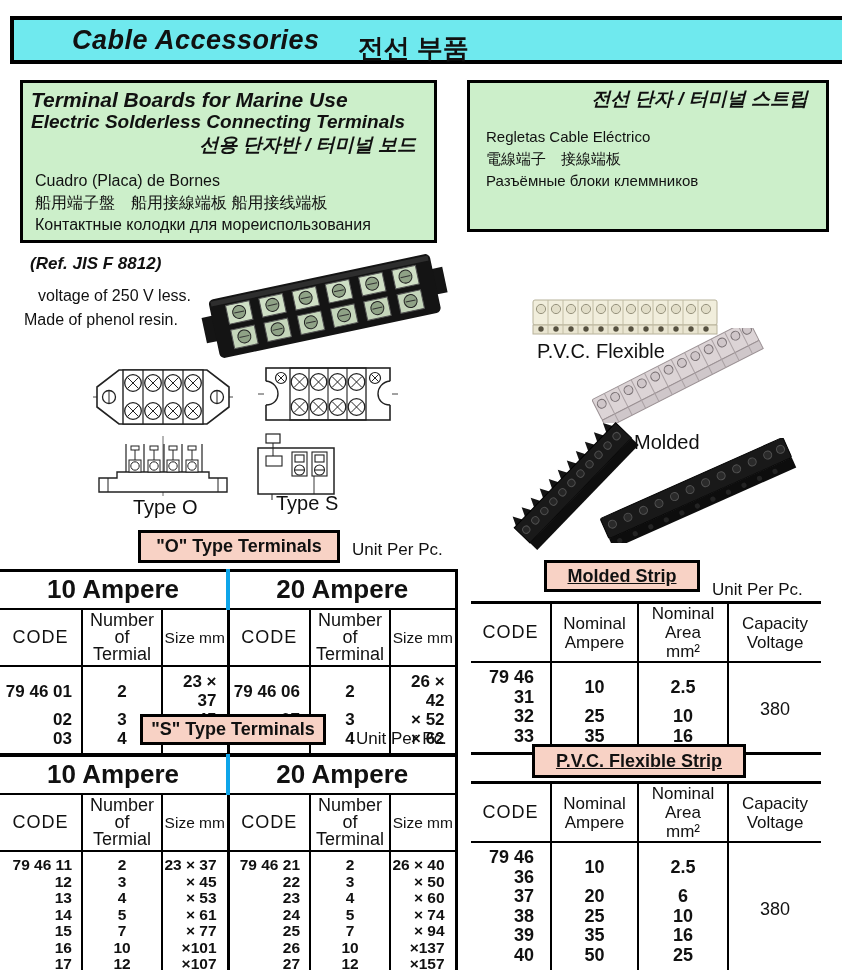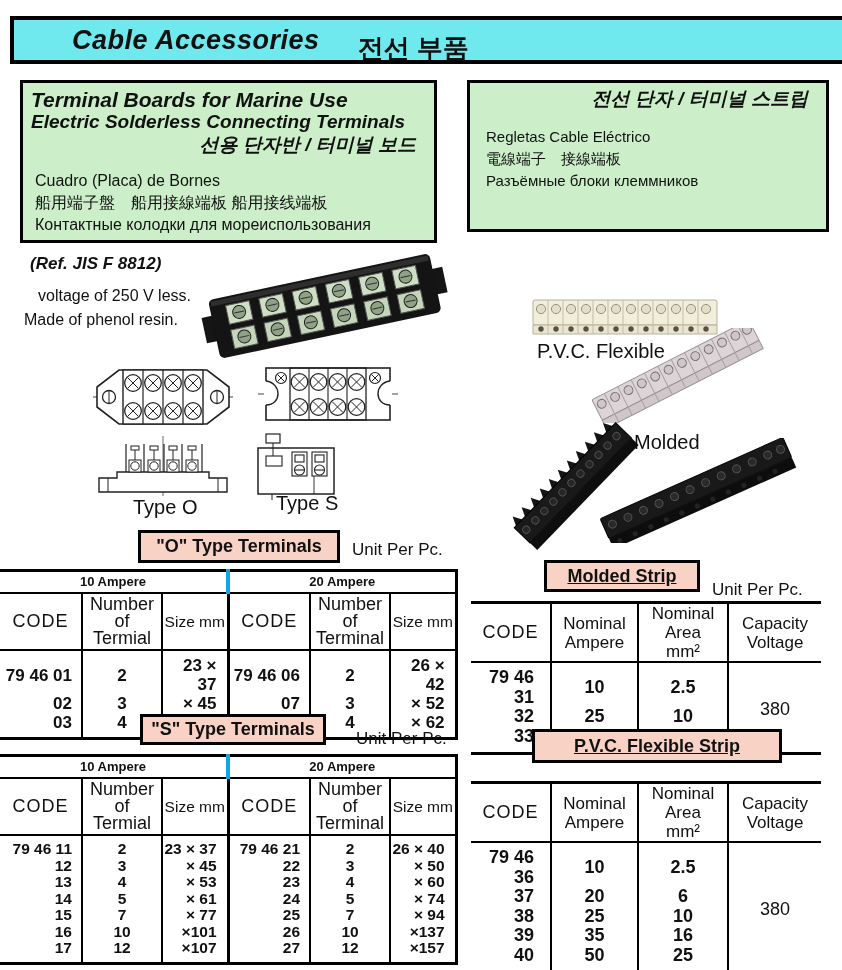--- a/index.html
+++ b/index.html
@@ -38,31 +38,31 @@
   .lbl-typeo{left:133px;top:496px;}
   .lbl-types{left:276px;top:492px;}
 
   
   .tbox{background:#f8d2c5;border:3px solid #000;box-sizing:border-box;display:flex;
         align-items:center;justify-content:center;font-size:18px;font-weight:bold;}
   .tbox.u{text-decoration:underline;}
   .o-box{left:138px;top:530px;width:202px;height:33px;}
   .s-box{left:140px;top:714px;width:186px;height:31px;}
   .m-box{left:544px;top:560px;width:156px;height:32px;}
-  .f-box{left:532px;top:729px;width:250px;height:34px;}
+  .f-box{left:532px;top:744px;width:214px;height:34px;}
   .unit{font-size:17px;}
   .unit-o{left:352px;top:540px;}
   .unit-s{left:356px;top:729px;}
   .unit-m{left:712px;top:580px;}
 
   
   table{border-collapse:collapse;table-layout:fixed;}
   th,td{padding:0;overflow:hidden;}
   .split{width:456px;border-top:3px solid #000;border-bottom:3px solid #000;border-right:3px solid #000;}
-  .split tr.amp th{font-size:13px;font-weight:bold;border-bottom:2px solid #000;padding:2px 0 3px;}
+  .split tr.amp th{font-size:26px;font-weight:bold;border-bottom:2px solid #000;padding:2px 0 3px;}
   .split tr.amp th.g1{border-left:4px solid #0ea5e9;}
   .split tr.cols th{font-weight:normal;border-bottom:2px solid #000;border-left:2px solid #000;
                     vertical-align:middle;padding:2px 0;}
   .split tr.cols th.h0{border-left:none;}
   .split tr.cols th.h0,.split tr.cols th.h3{font-size:18px;letter-spacing:1px;}
   .split tr.cols th.h3{border-left:3px solid #000;}
   .split tr.cols th.h1,.split tr.cols th.h4{font-size:18px;white-space:pre-line;line-height:17px;}
   .split tr.cols th.h2,.split tr.cols th.h5{font-size:15.5px;}
   .split tbody td{border-left:2px solid #000;font-weight:bold;}
   .split tbody td.c0{border-left:none;}

